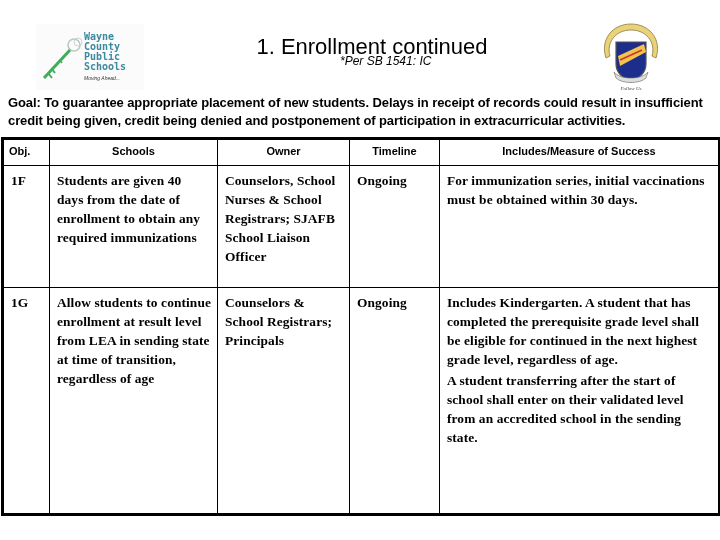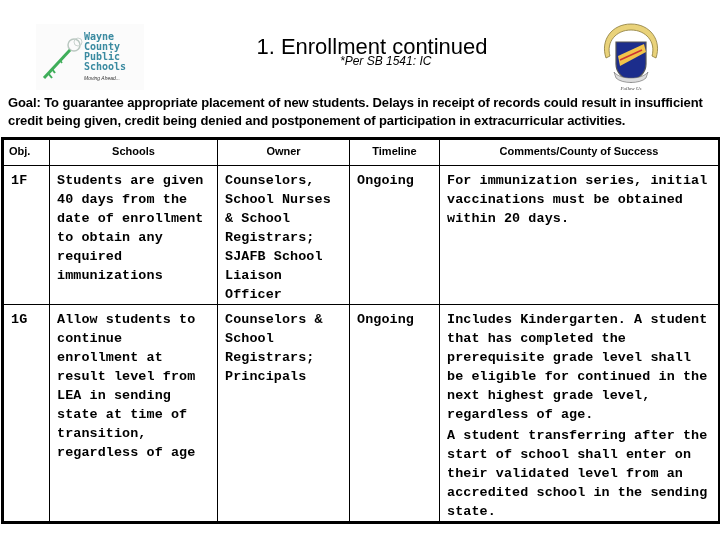--- a/index.html
+++ b/index.html
@@ -41,21 +41,21 @@
     table.plan th, table.plan td {
       border: 1.5px solid #000; vertical-align: top; padding: 0;
     }
     table.plan { border: 3px solid #000; }
     table.plan th {
       font-size: 11px; font-weight: bold; text-align: center; height: 27px;
       padding-top: 5px; box-sizing: border-box;
     }
     table.plan th.first { text-align: left; padding-left: 5px; }
     table.plan td {
-      font-family: Liberation Mono, monospace; font-weight: bold;
+      font-family: Liberation Serif, serif; font-weight: bold;
       font-size: 13.4px; line-height: 19px; padding: 5px 6px 0 7px;
       letter-spacing: 0.1px;
     }
     .para2 { margin-top: 2px; }
   </style>
 </head>
 <body>
 
 <div class="logo-left">
   <svg class="key" width="44" height="46" viewBox="0 0 44 46">
@@ -94,31 +94,31 @@
     <col style="width:132px">
     <col style="width:90px">
     <col style="width:280px">
   </colgroup>
   <thead>
     <tr>
       <th class="first">Obj.</th>
       <th>Schools</th>
       <th>Owner</th>
       <th>Timeline</th>
-      <th>Comments/County of Success</th>
+      <th>Includes/Measure of Success</th>
     </tr>
   </thead>
   <tbody>
     <tr style="height:122px">
       <td>1F</td>
       <td>Students are given 40 days from the date of enrollment to obtain any required immunizations</td>
       <td>Counselors, School Nurses &amp; School Registrars; SJAFB School Liaison Officer</td>
       <td>Ongoing</td>
       <td>
-        <div>For immunization series, initial vaccinations must be obtained within 20 days.</div>
+        <div>For immunization series, initial vaccinations must be obtained within 30 days.</div>
       </td>
     </tr>
     <tr>
       <td>1G</td>
       <td>Allow students to continue enrollment at result level from LEA in sending state at time of transition, regardless of age</td>
       <td>Counselors &amp; School Registrars; Principals</td>
       <td>Ongoing</td>
       <td>
         <div>Includes Kindergarten. A student that has completed the prerequisite grade level shall be eligible for continued in the next highest grade level, regardless of age.</div>
         <div class="para2">A student transferring after the start of school shall enter on their validated level from an accredited school in the sending state.</div>

